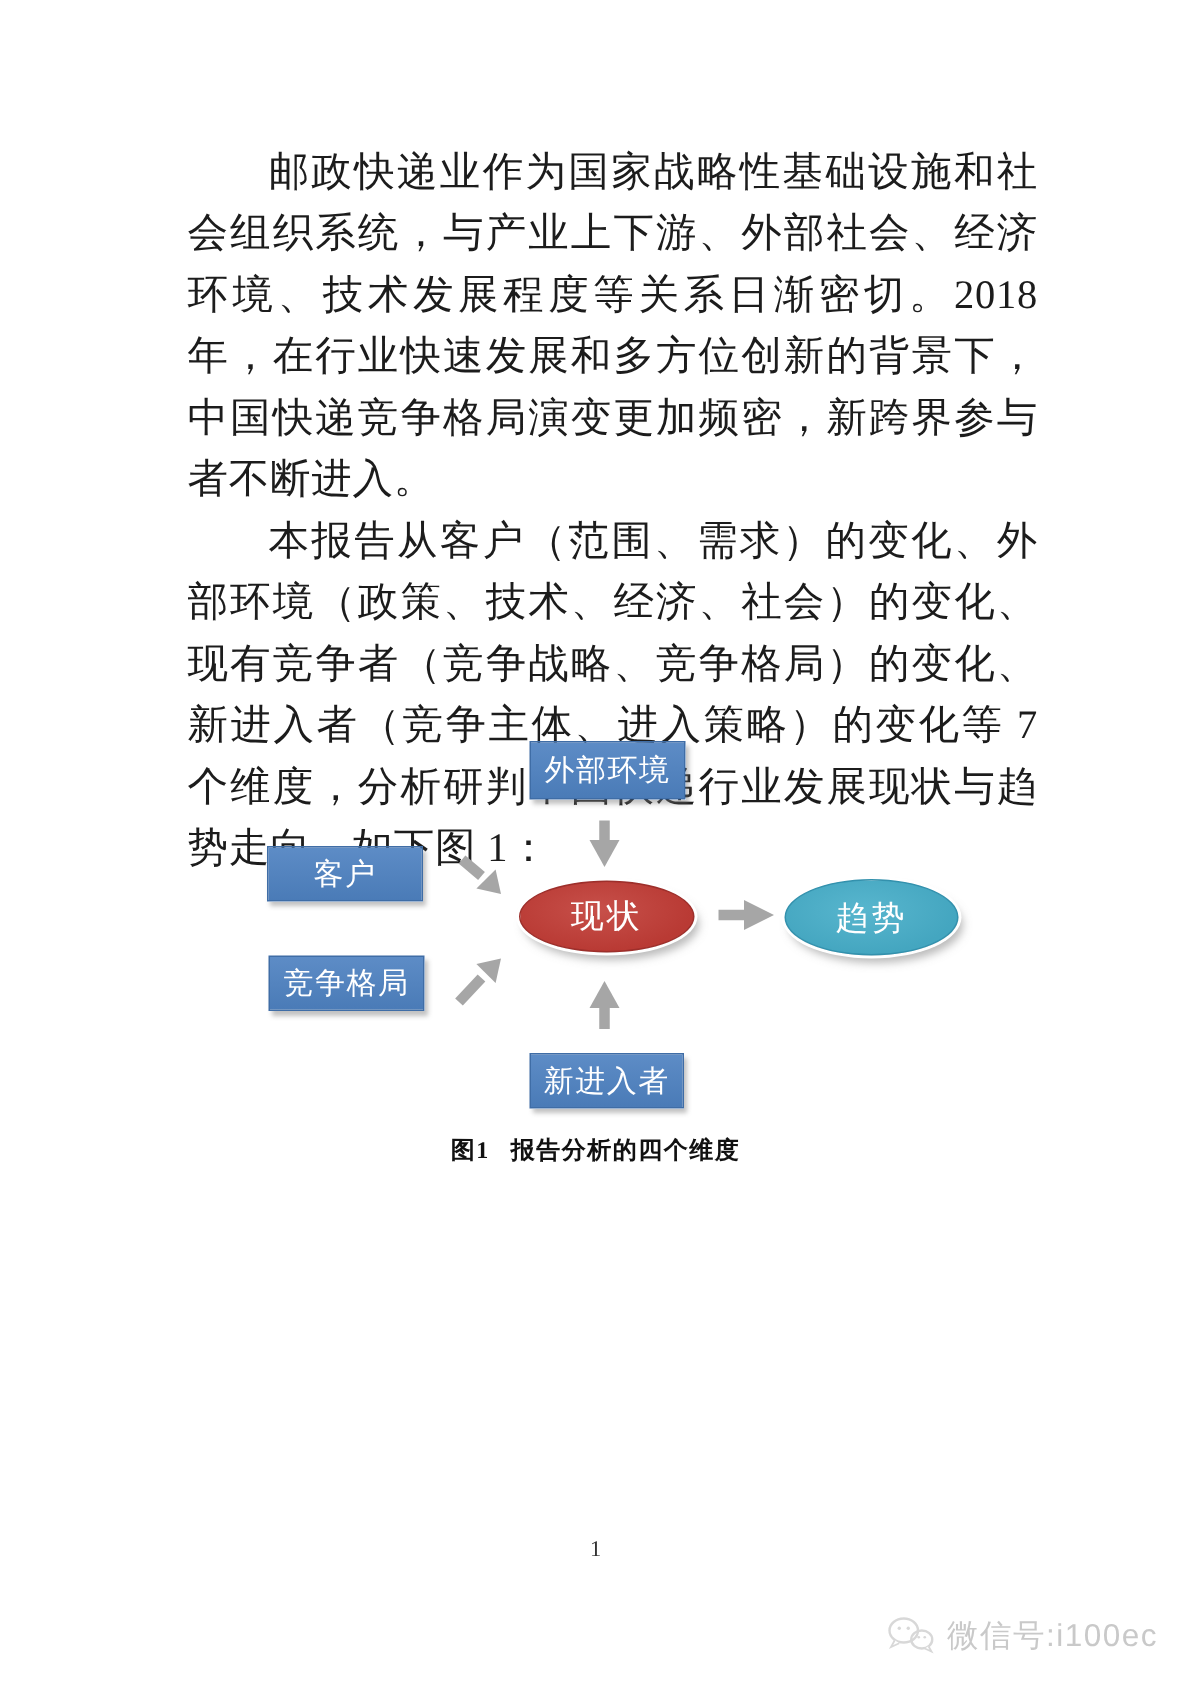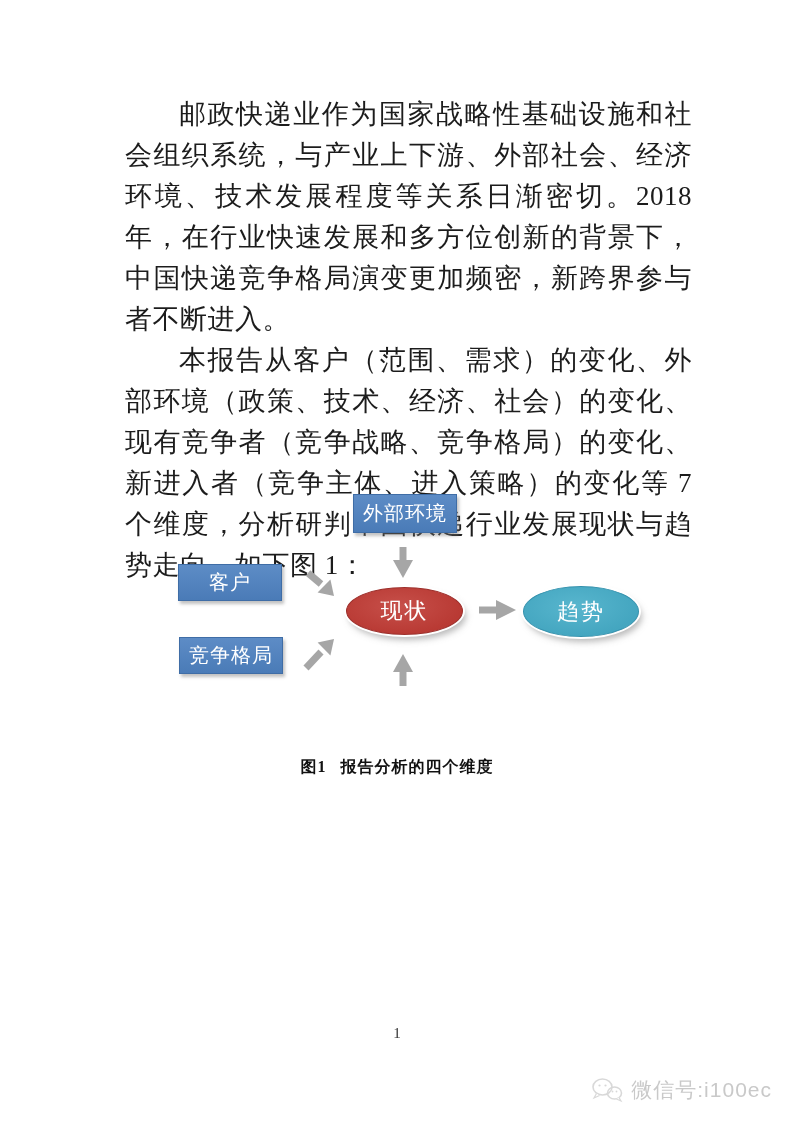--- a/index.html
+++ b/index.html
@@ -93,20 +93,21 @@
       <polygon stroke="none" points="393,672 413,672 403,654"></polygon>
 
       <line x1="479" y1="610" x2="498" y2="610"></line>
       <polygon stroke="none" points="496,600 496,620 516,610"></polygon>
     </g>
   </svg>
 
   <div class="node node-box box-external">外部环境</div>
   <div class="node node-box box-customers">客户</div>
   <div class="node node-box box-competitors">竞争格局</div>
+  <div class="node node-box box-entrants">新进入者</div>
   <div class="node node-ellipse ellipse-red ellipse-status">现状</div>
   <div class="node node-ellipse ellipse-teal ellipse-trend">趋势</div>
 
   <div class="figure-caption">
     <span class="cap-label">图1</span><span>报告分析的四个维度</span>
   </div>
 
 
   <div class="page-number">1</div>
 

